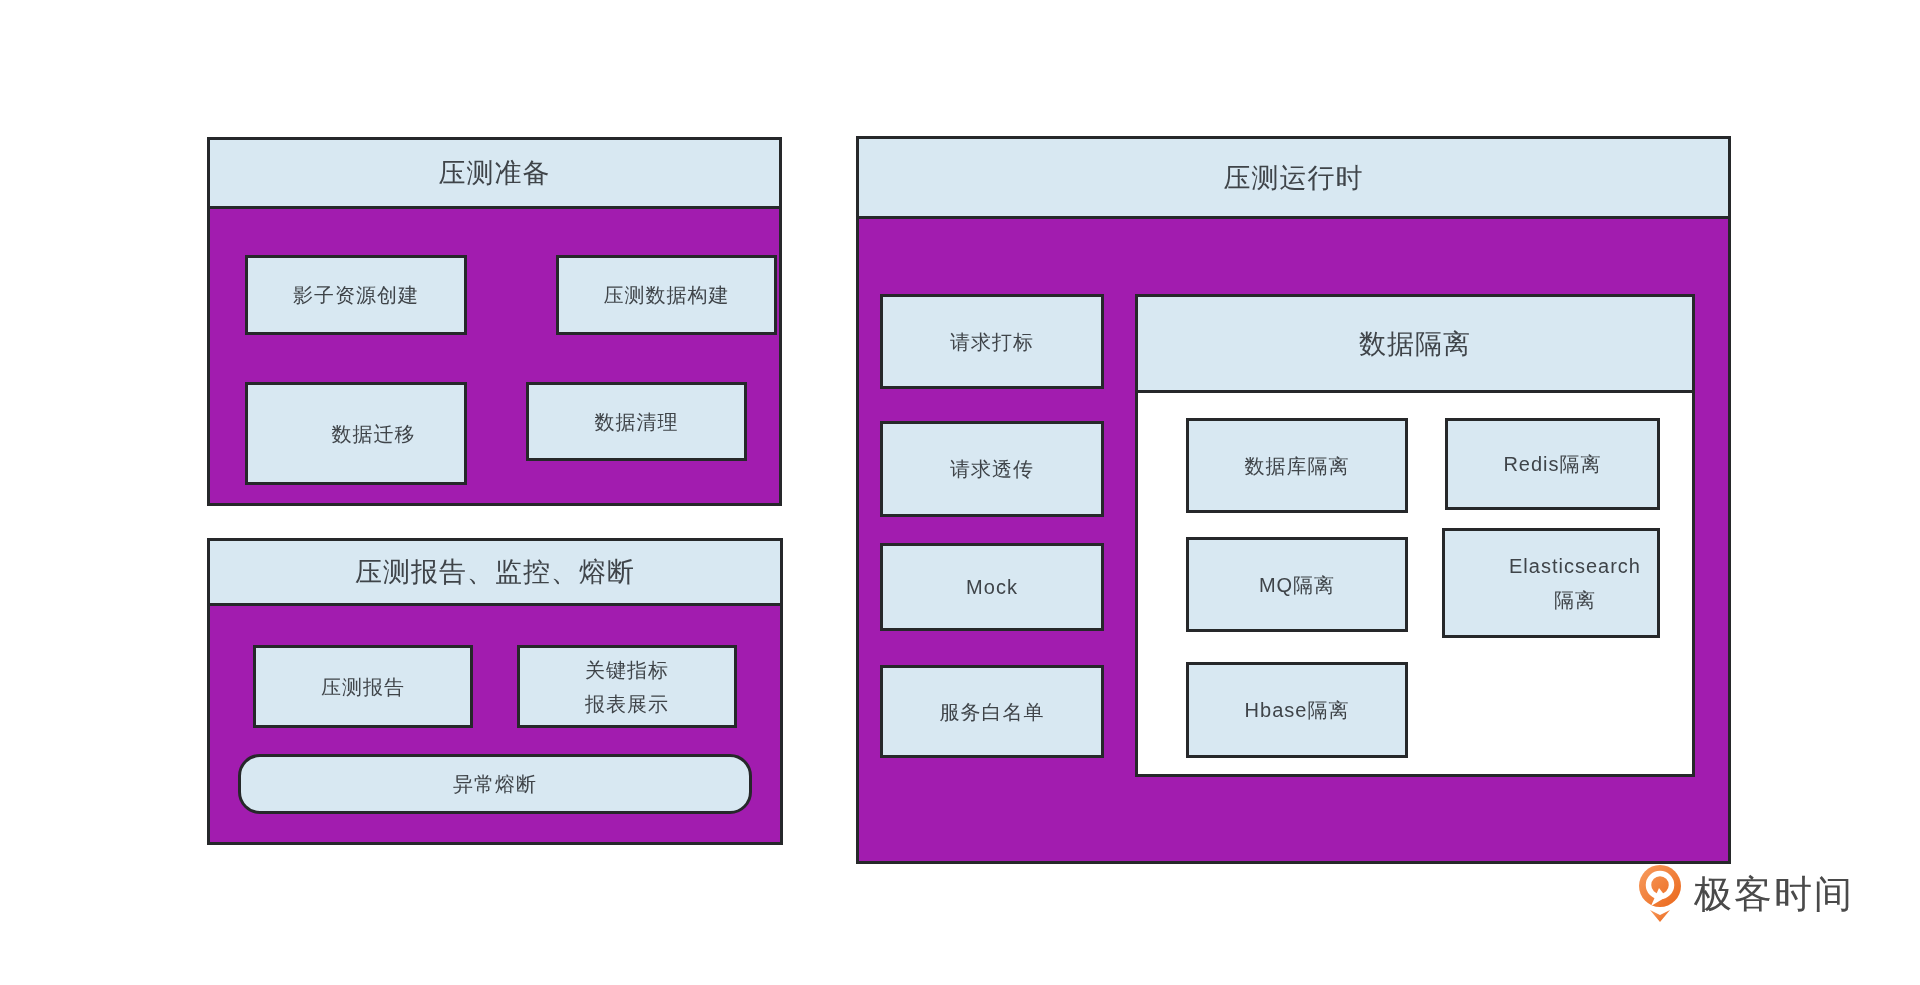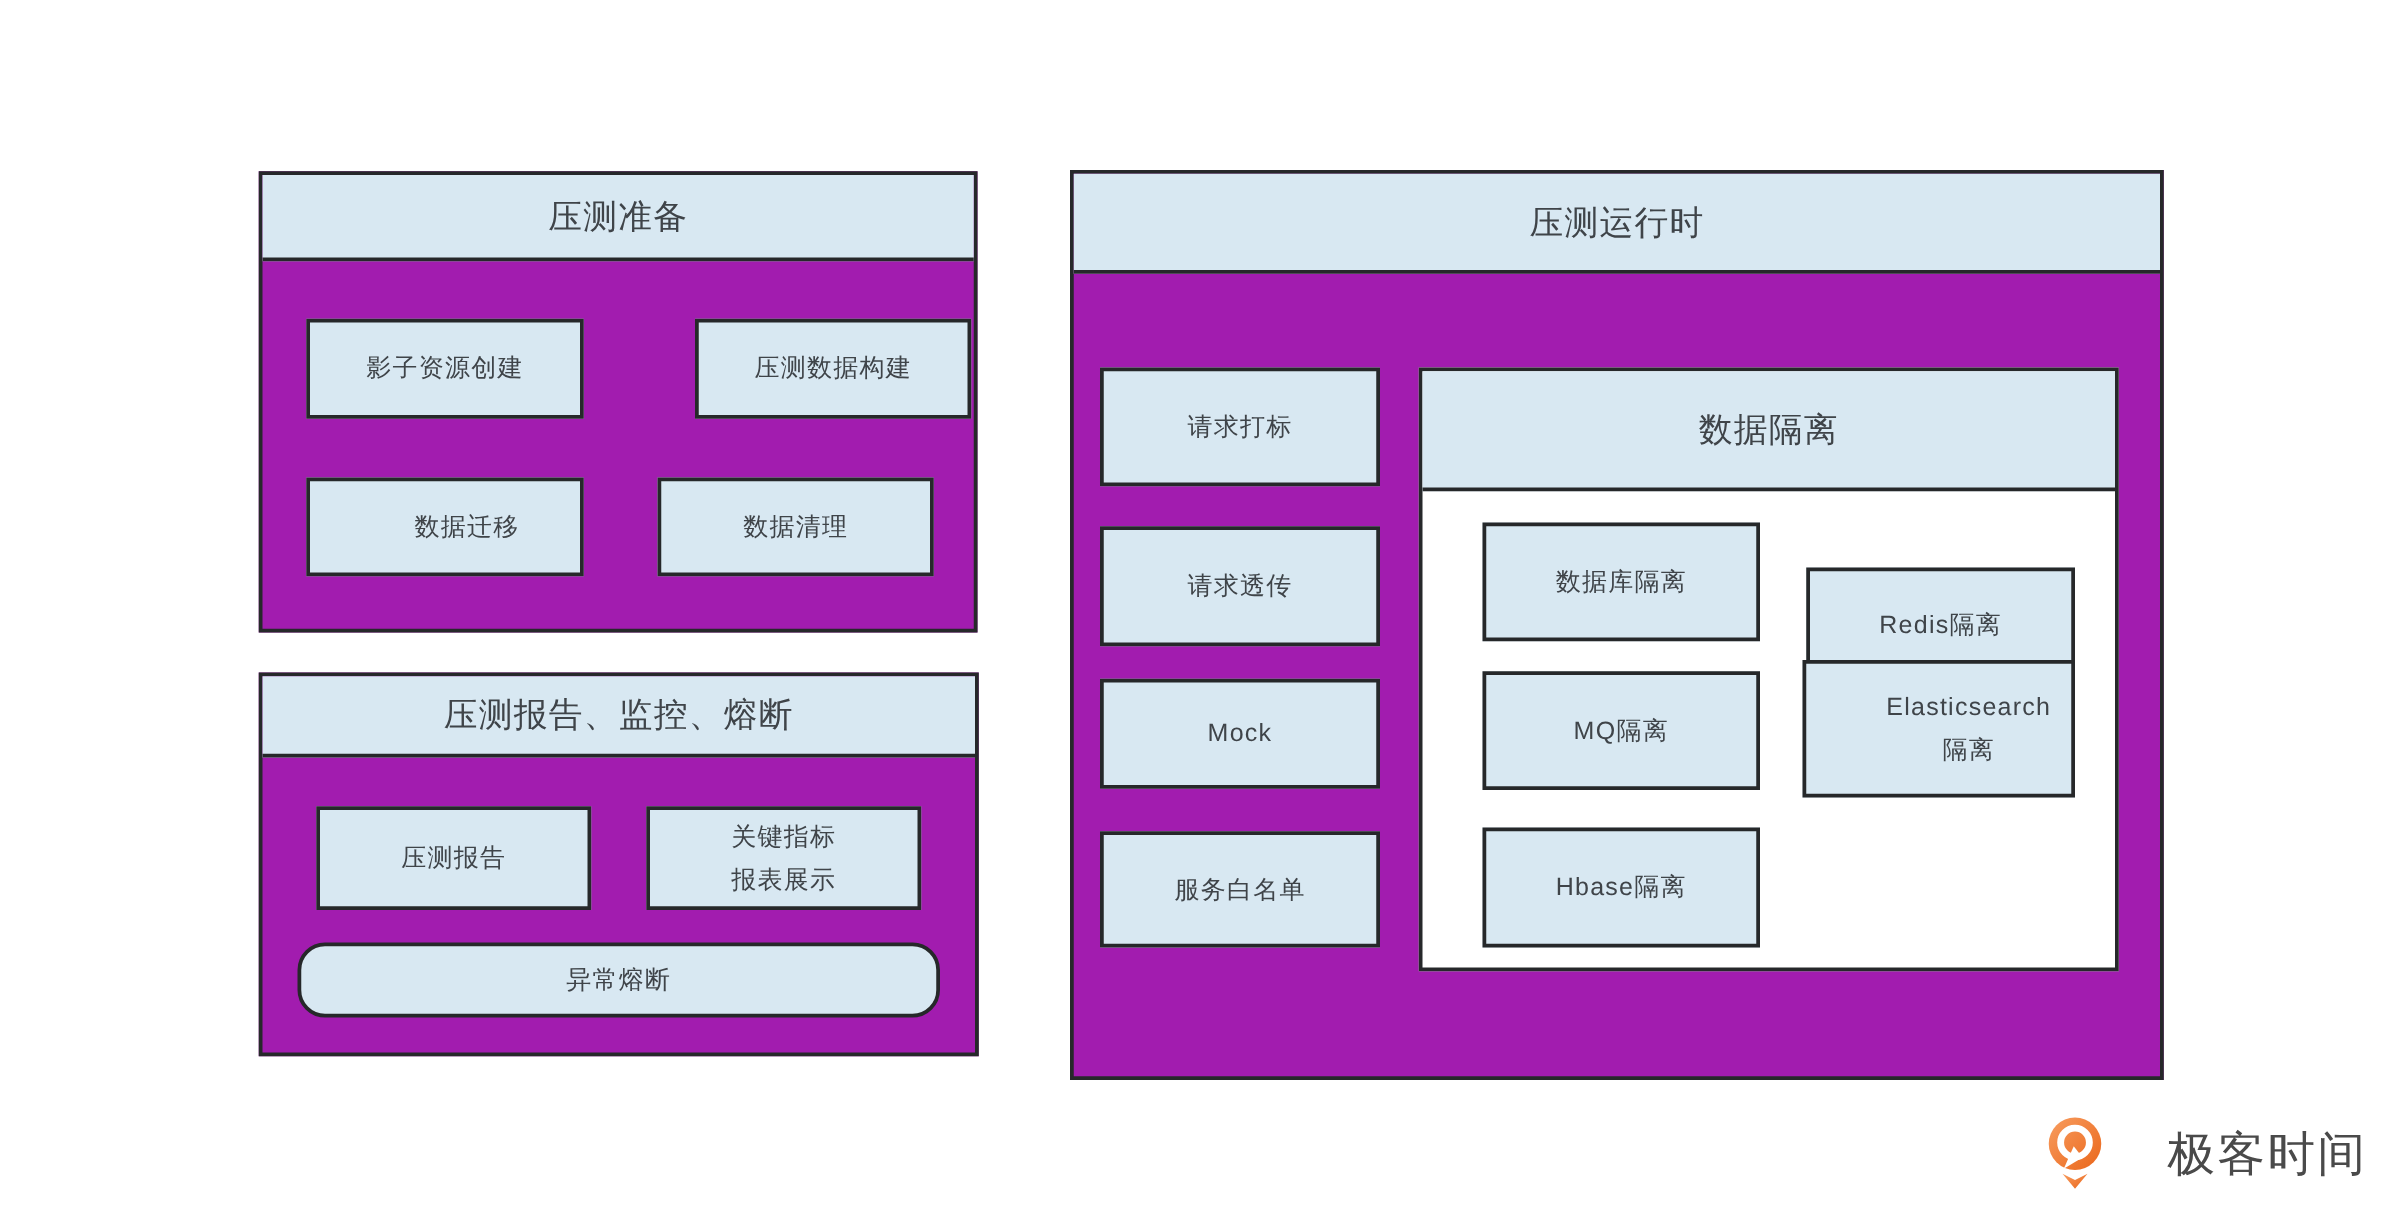--- a/index.html
+++ b/index.html
@@ -39,42 +39,42 @@
     letter-spacing:1px;
   }
   .subpanel{
     position:absolute;
     background:#ffffff;
     border:3px solid #26282a;
     box-sizing:border-box;
   }
   #logo{
     position:absolute;
-    left:1638px;top:893px;
-    display:flex;align-items:center;gap:40px;
+    left:1638px;top:864px;
+    display:flex;align-items:center;
   }
   #logo-text{
     font-size:38px;
     font-weight:500;
     color:#4a4a4a;
     letter-spacing:2px;
     margin-left:12px;
   }
 </style>
 </head>
 <body>
 
 <div id="canvas">
 
   <section class="panel" style="left:207px;top:137px;width:575px;height:369px;">
     <div class="panel-header" style="height:69px;">压测准备</div>
   </section>
   <div class="box" style="left:245px;top:255px;width:222px;height:80px;">影子资源创建</div>
   <div class="box" style="left:556px;top:255px;width:221px;height:80px;">压测数据构建</div>
-  <div class="box" style="left:245px;top:382px;width:222px;height:79px;padding-left:35px;">数据迁移</div>
+  <div class="box" style="left:245px;top:382px;width:222px;height:103px;padding-left:35px;">数据迁移</div>
   <div class="box" style="left:526px;top:382px;width:221px;height:79px;">数据清理</div>
 
   <section class="panel" style="left:207px;top:538px;width:576px;height:307px;">
     <div class="panel-header" style="height:65px;">压测报告、监控、熔断</div>
   </section>
   <div class="box" style="left:253px;top:645px;width:220px;height:83px;">压测报告</div>
   <div class="box" style="left:517px;top:645px;width:220px;height:83px;">关键指标
 报表展示</div>
   <div class="box" style="left:238px;top:754px;width:514px;height:60px;border-radius:22px;">异常熔断</div>
 
@@ -83,21 +83,21 @@
   </section>
   <div class="box" style="left:880px;top:294px;width:224px;height:95px;">请求打标</div>
   <div class="box" style="left:880px;top:421px;width:224px;height:96px;">请求透传</div>
   <div class="box" style="left:880px;top:543px;width:224px;height:88px;">Mock</div>
   <div class="box" style="left:880px;top:665px;width:224px;height:93px;">服务白名单</div>
 
   <section class="subpanel" style="left:1135px;top:294px;width:560px;height:483px;">
     <div class="panel-header" style="height:96px;">数据隔离</div>
   </section>
   <div class="box" style="left:1186px;top:418px;width:222px;height:95px;">数据库隔离</div>
-  <div class="box" style="left:1445px;top:418px;width:215px;height:92px;margin-top:36px;">Redis隔离</div>
+  <div class="box" style="left:1445px;top:418px;width:215px;height:92px;">Redis隔离</div>
   <div class="box" style="left:1186px;top:537px;width:222px;height:95px;">MQ隔离</div>
   <div class="box" style="left:1442px;top:528px;width:218px;height:110px;padding-left:48px;">Elasticsearch
 隔离</div>
   <div class="box" style="left:1186px;top:662px;width:222px;height:96px;">Hbase隔离</div>
 
   <div id="logo">
     <span style="display:inline-block;width:44px;height:60px;">
       <svg width="44" height="60" viewBox="0 0 44 60" xmlns="http://www.w3.org/2000/svg">
         <defs>
           <linearGradient id="gk" x1="0" y1="0" x2="1" y2="1">

